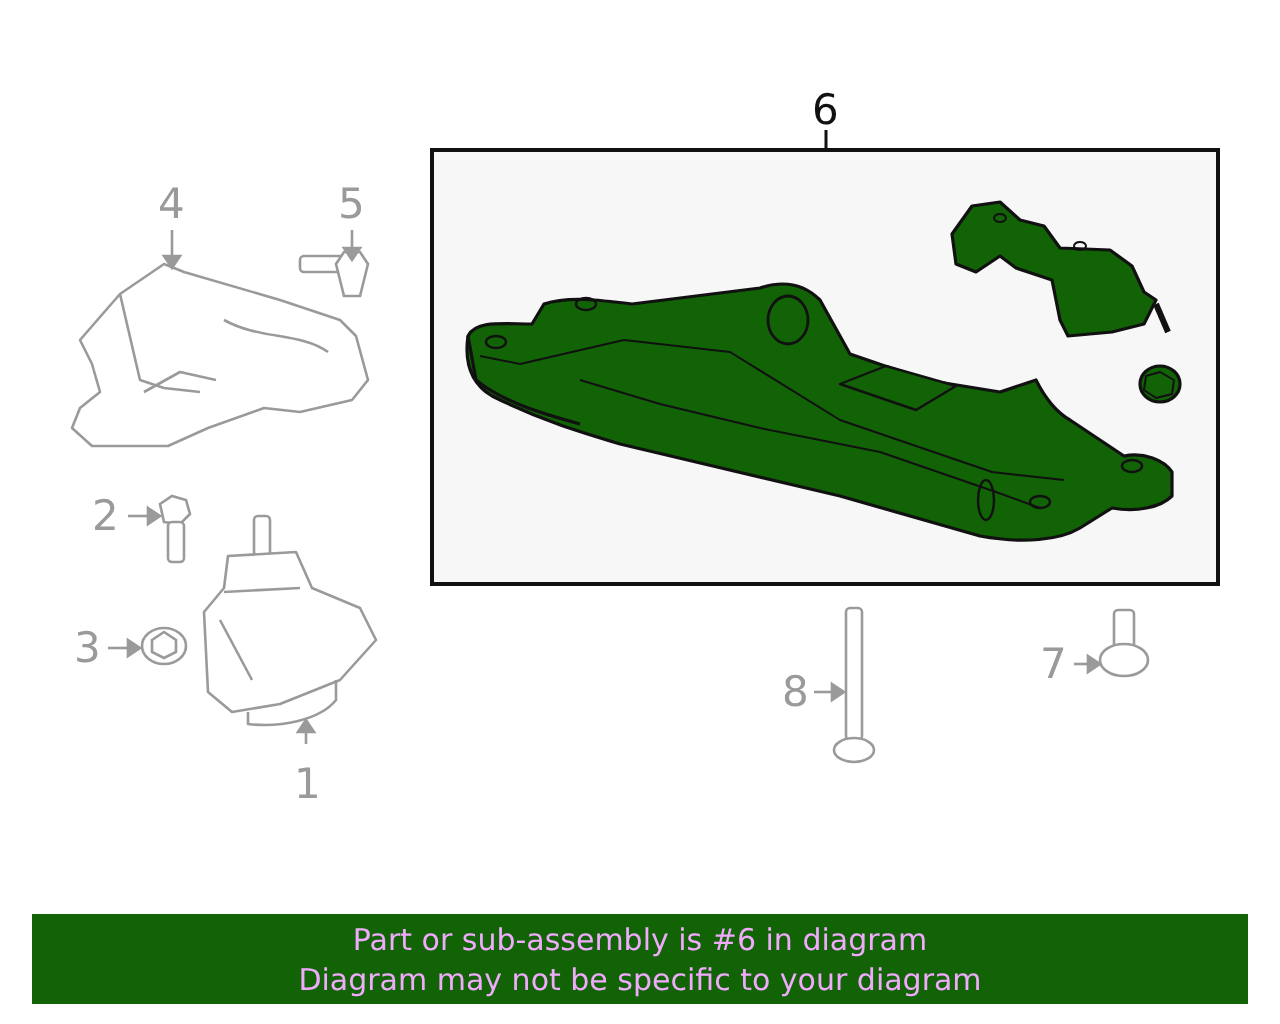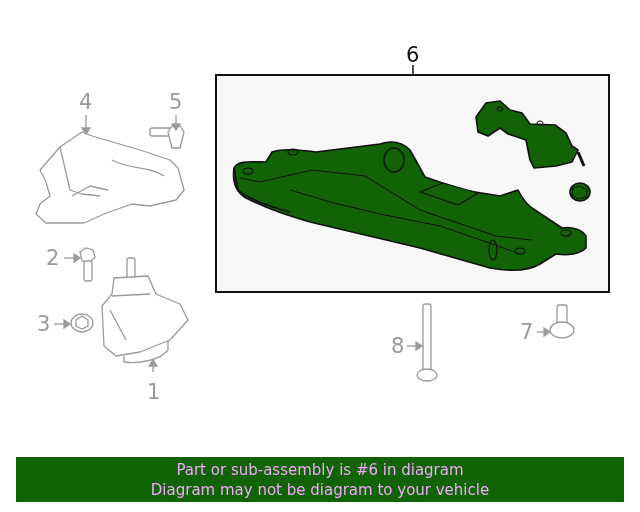--- a/index.html
+++ b/index.html
@@ -100,14 +100,14 @@
 <div class="callout" style="left:79px;top:92px;">4</div>
 <div class="callout" style="left:169px;top:92px;">5</div>
 <div class="callout" style="left:46px;top:248px;">2</div>
 <div class="callout" style="left:37px;top:314px;">3</div>
 <div class="callout" style="left:147px;top:382px;">1</div>
 <div class="callout" style="left:391px;top:336px;">8</div>
 <div class="callout" style="left:520px;top:322px;">7</div>
 
 <div class="banner">
   <div>Part or sub-assembly is #6 in diagram</div>
-  <div>Diagram may not be diagram to your vehicle</div>
+  <div>Diagram may not be specific to your diagram</div>
 </div>
 
 </body></html>

